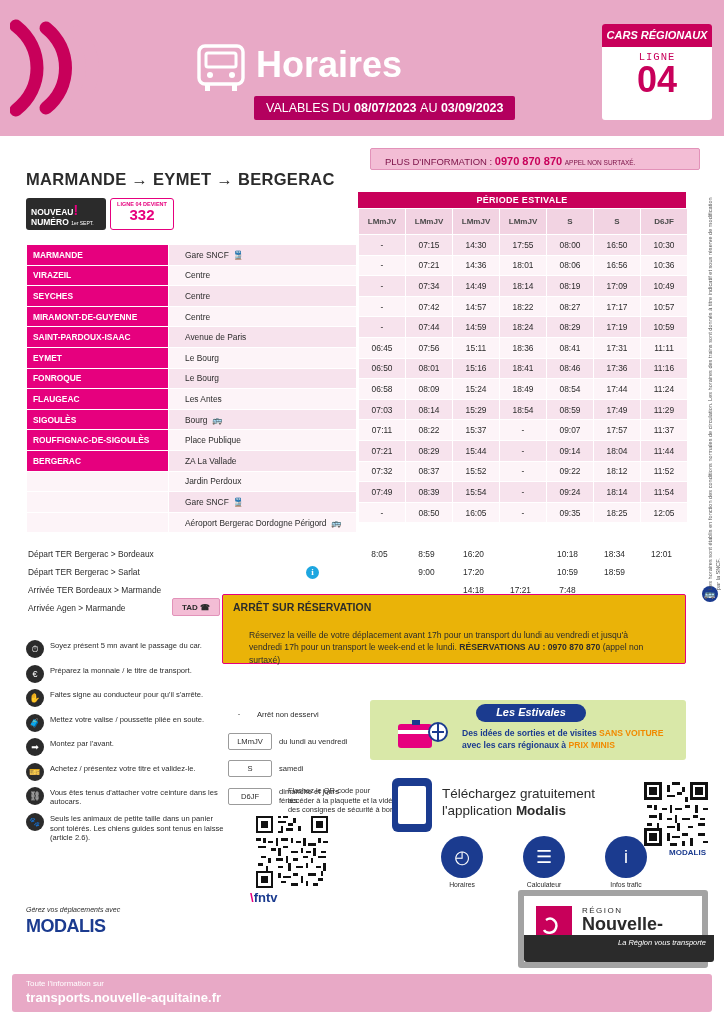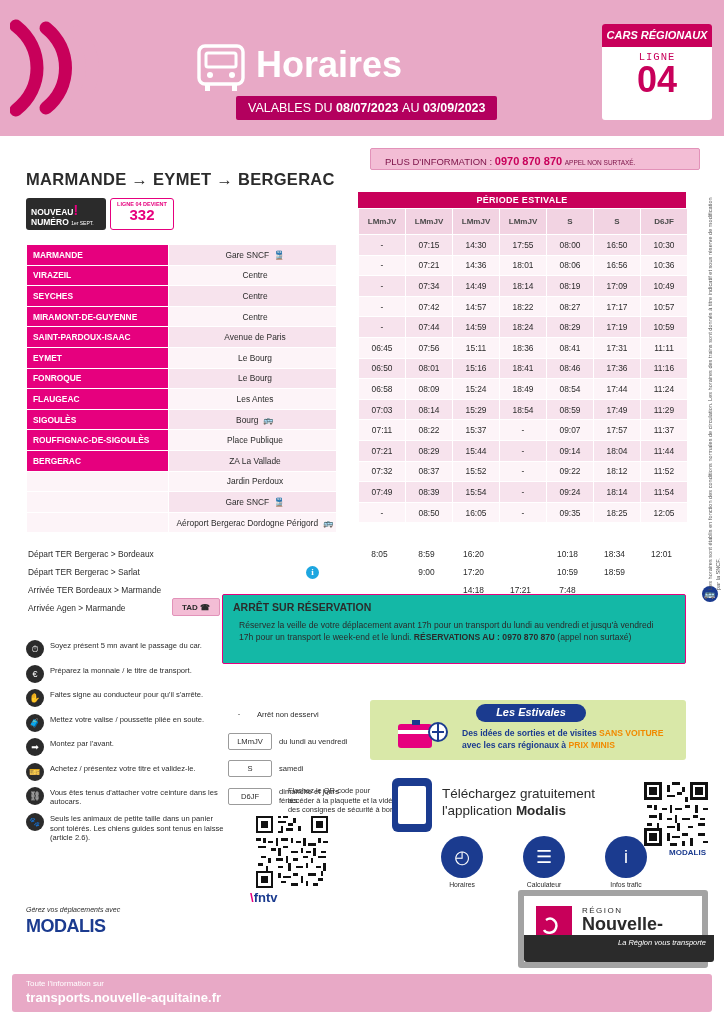--- a/index.html
+++ b/index.html
@@ -20,21 +20,21 @@
     position:absolute; left:0; top:0; width:724px; height:136px;
     background:#e8a9c6;
   }
   .header-swoosh { position:absolute; left:10px; top:18px; width:120px; height:100px; }
   .bus-icon { position:absolute; left:193px; top:40px; width:56px; height:56px; }
   .horaires-title {
     position:absolute; left:256px; top:44px;
     font-size:36px; font-weight:bold; color:#ffffff; letter-spacing:0px;
   }
   .valid-bar {
-    position:absolute; left:236px; top:96px; height:24px;
+    position:absolute; left:254px; top:96px; height:24px;
     background:#b3005e; color:#fff; font-size:12.5px; font-weight:bold;
     padding:5px 12px 0 12px; border-radius:2px; white-space:nowrap;
   }
   .valid-bar .lbl { font-weight:normal; }
   .ligne-box {
     position:absolute; right:12px; top:24px; width:110px; height:96px;
     background:#ffffff; border-radius:3px; text-align:center;
   }
   .ligne-top {
     background:#c8005a; color:#fff; font-weight:bold; font-style:italic;
@@ -82,21 +82,21 @@
     width:47px; height:20.6px; text-align:center; font-size:8.4px;
     border:1px solid #ffffff; color:#2b2b2b;
   }
   table.times tr.alt td { background:#f7e3ed; }
   table.times tr.plain td { background:#fdf4f8; }
 
   table.stops { position:absolute; left:26px; top:244px; border-collapse:collapse; }
   table.stops td { height:20.6px; border:1px solid #ffffff; font-size:8.4px; vertical-align:middle; }
   td.city { width:142px; background:#e6007e; color:#fff; font-weight:bold; padding-left:6px; font-size:8.2px; }
   td.city.blank { background:#fdf4f8; }
-  td.place { width:168px; background:#f7e3ed; padding-left:6px; color:#2b2b2b;text-align:center; }
+  td.place { width:188px; background:#f7e3ed; padding-left:16px; color:#2b2b2b; }
   tr.plain td.place { background:#fdf4f8; }
 
   
   table.conns { position:absolute; left:26px; top:545px; border-collapse:collapse; font-size:8.4px; }
   table.conns td.lbl { width:330px; padding-left:2px; color:#2b2b2b; height:18px;}
   table.conns td.v { width:47px; text-align:center; color:#2b2b2b; }
   .info-circle {
     position:absolute; left:306px; top:566px; width:13px; height:13px; border-radius:50%;
     background:#1da6e0; color:#fff; font-size:9px; font-weight:bold; text-align:center; line-height:13px;
     font-family:"Liberation Serif", serif;
@@ -114,24 +114,24 @@
   }
 
   
   .tad-tag {
     position:absolute; left:172px; top:598px; width:48px; height:18px;
     background:#f3bdd5; border:1px solid #e292b9; border-radius:2px;
     font-size:8px; font-weight:bold; color:#2b2b2b; text-align:center; padding-top:4px;
   }
   .tad-box {
     position:absolute; left:222px; top:594px; width:464px; height:70px;
-    background:#14b8a6; border:1.2px solid #e6007e; border-radius:2px; padding:6px 10px;
+    background:#eab308; border:1.2px solid #e6007e; border-radius:2px; padding:6px 10px;
   }
   .tad-box h4 { margin:0 0 3px 0; font-size:10.5px; color:#2b2b2b; }
-  .tad-box p { margin:6px; font-size:8.6px; line-height:1.45; color:#2b2b2b; }
+  .tad-box p { margin:16px; font-size:8.6px; line-height:1.45; color:#2b2b2b; }
   .tad-box b { font-weight:bold; }
   .tad-box .phone { color:#2b2b2b; }
 
   
   .tips { position:absolute; left:26px; top:640px; width:200px; }
   .tip { display:flex; align-items:flex-start; margin-bottom:6.5px; }
   .tip .ic {
     width:18px; height:18px; border-radius:50%; background:#2b2b2b; color:#fff;
     font-size:9px; line-height:18px; text-align:center; flex:0 0 18px; margin-right:6px;
   }

